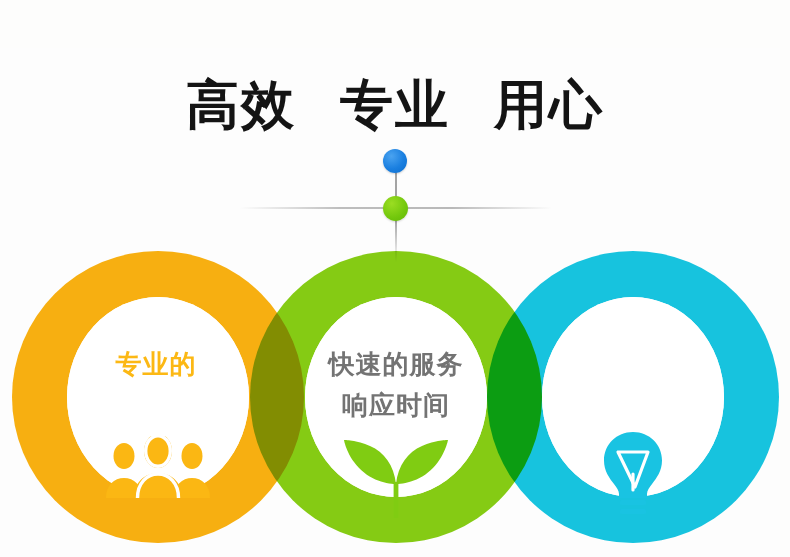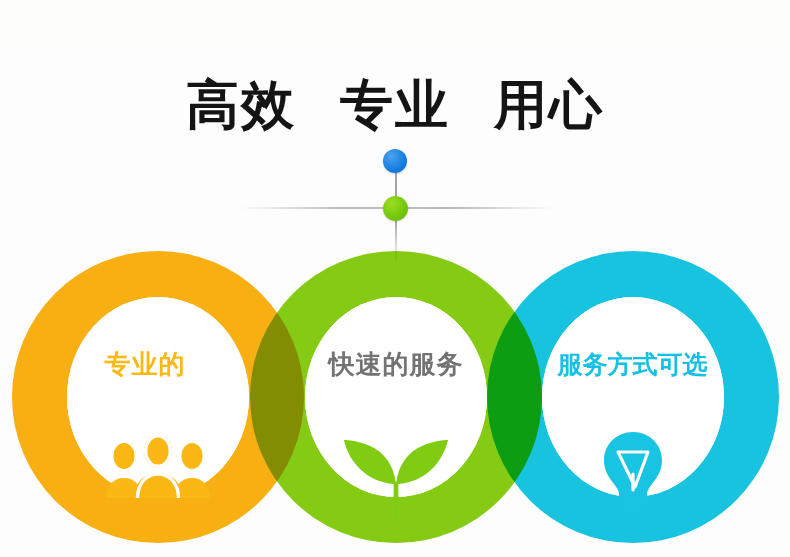--- a/index.html
+++ b/index.html
@@ -75,21 +75,21 @@
   #hole-cyan{left:542px;}
 
   
   .ctext{
     position:absolute;top:296px;width:210px;text-align:center;
     font-size:26px;line-height:41px;font-weight:700;letter-spacing:1px;
     font-family:"DejaVu Sans","Liberation Sans",sans-serif;
     white-space:nowrap;
   }
   .ctext .l{display:block;}
-  #text-orange{left:40px;color:#fcb814;}
+  #text-orange{left:51px;color:#fcb814;}
   #text-green{left:291px;color:#737373;}
   #text-cyan{left:520px;width:225px;color:#16c0e4;font-size:25px;}
   #text-cyan .l2{letter-spacing:0px;}
 
   
   .icon-wrap{position:absolute;}
   #icon-people{left:103px;top:388px;width:110px;height:62px;}
   #icon-sprout{left:336px;top:386px;width:120px;height:84px;}
   #icon-bulb{left:596px;top:382px;width:74px;height:86px;}
   .icon-wrap svg{display:block;}
@@ -123,23 +123,23 @@
 
   <div class="hole-top" id="hole-orange"></div>
   <div class="hole-top" id="hole-green"></div>
   <div class="hole-top" id="hole-cyan"></div>
 
   <div class="ctext" id="text-orange">
     <span class="l">专业的</span>
   </div>
   <div class="ctext" id="text-green">
     <span class="l">快速的服务</span>
+    <span class="l">响应时间</span>
   </div>
   <div class="ctext" id="text-cyan">
-    <span class="l l2">服务方式可选</span>
   </div>
 
   <div class="icon-wrap" id="icon-people">
     <svg width="110" height="62" viewBox="0 0 110 62">
       <g fill="#fbb713">
         <ellipse cx="21" cy="20" rx="10.5" ry="13"></ellipse>
         <path d="M3 62c0-13 8-20 18-20s18 7 18 20z"></path>
         <ellipse cx="89" cy="20" rx="10.5" ry="13"></ellipse>
         <path d="M71 62c0-13 8-20 18-20s18 7 18 20z"></path>
       </g>

